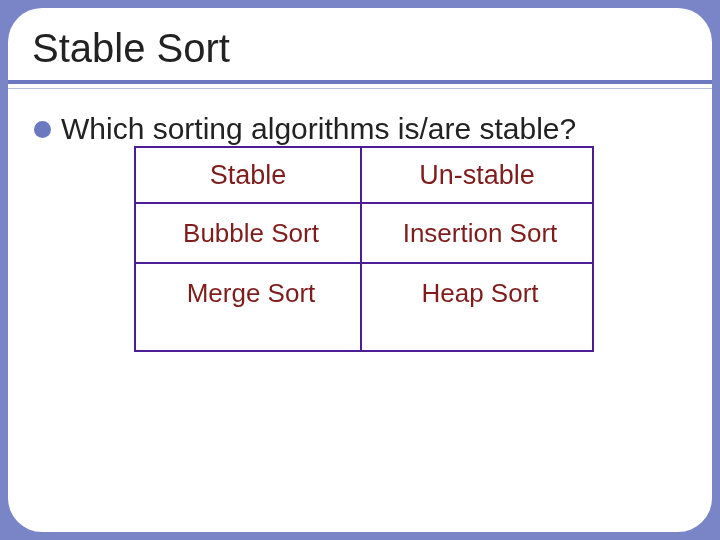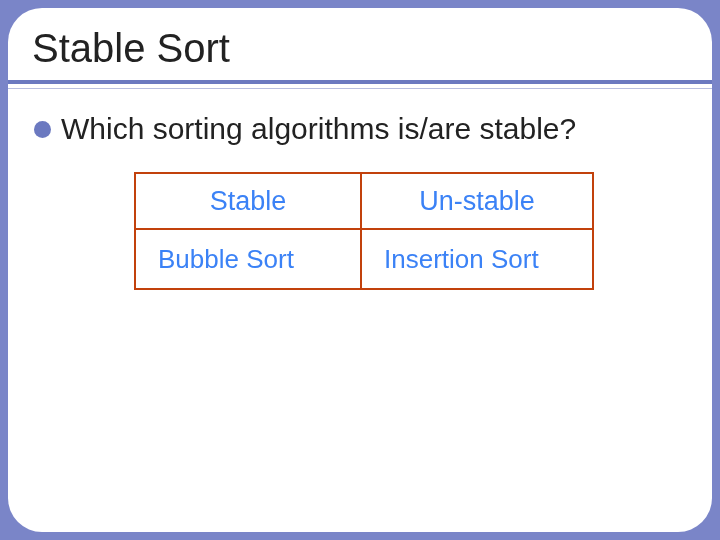--- a/index.html
+++ b/index.html
@@ -50,55 +50,54 @@
   .content {
     position: absolute;
     top: 104px;
     left: 26px;
     right: 26px;
   }
   .bullet-row {
     display: flex;
     align-items: center;
     gap: 10px;
-    margin-bottom: 26px;
   }
   .bullet {
     width: 17px;
     height: 17px;
     border-radius: 50%;
     background: #6b79c0;
     flex: 0 0 auto;
   }
   .bullet-text {
     font-size: 30px;
     color: #222;
   }
   .table {
     border-collapse: collapse;
     margin-left: 100px;
     table-layout: fixed;
   }
   .table col.c1 { width: 226px; }
   .table col.c2 { width: 232px; }
   .table th, .table td {
-    border: 2px solid #c2410c;
+    border: 2px solid #4c1d95;
     font-weight: 400;
-    color: #3b82f6;
+    color: #7f1d1d;
     vertical-align: middle;
     margin-top: 24px;
   }
   .table th {
     font-size: 27px;
     text-align: center;
     height: 56px;
   }
   .table td {
     font-size: 26px;
-    text-align: left;
+    text-align: center;
     padding: 0 16px 0 22px;
     height: 60px;
   }
   .table tr.last td {
     height: 88px;
     vertical-align: top;
     padding-top: 14px;
   }
 </style>
 </head>
@@ -129,18 +128,22 @@
           <tr>
             <th>Stable</th>
             <th>Un-stable</th>
           </tr>
         </thead>
         <tbody>
           <tr>
             <td>Bubble Sort</td>
             <td>Insertion Sort</td>
           </tr>
+          <tr class="last">
+            <td>Merge Sort</td>
+            <td>Heap Sort</td>
+          </tr>
         </tbody>
       </table>
 
     </div>
   </div>
 </div>
 
 </body></html>

